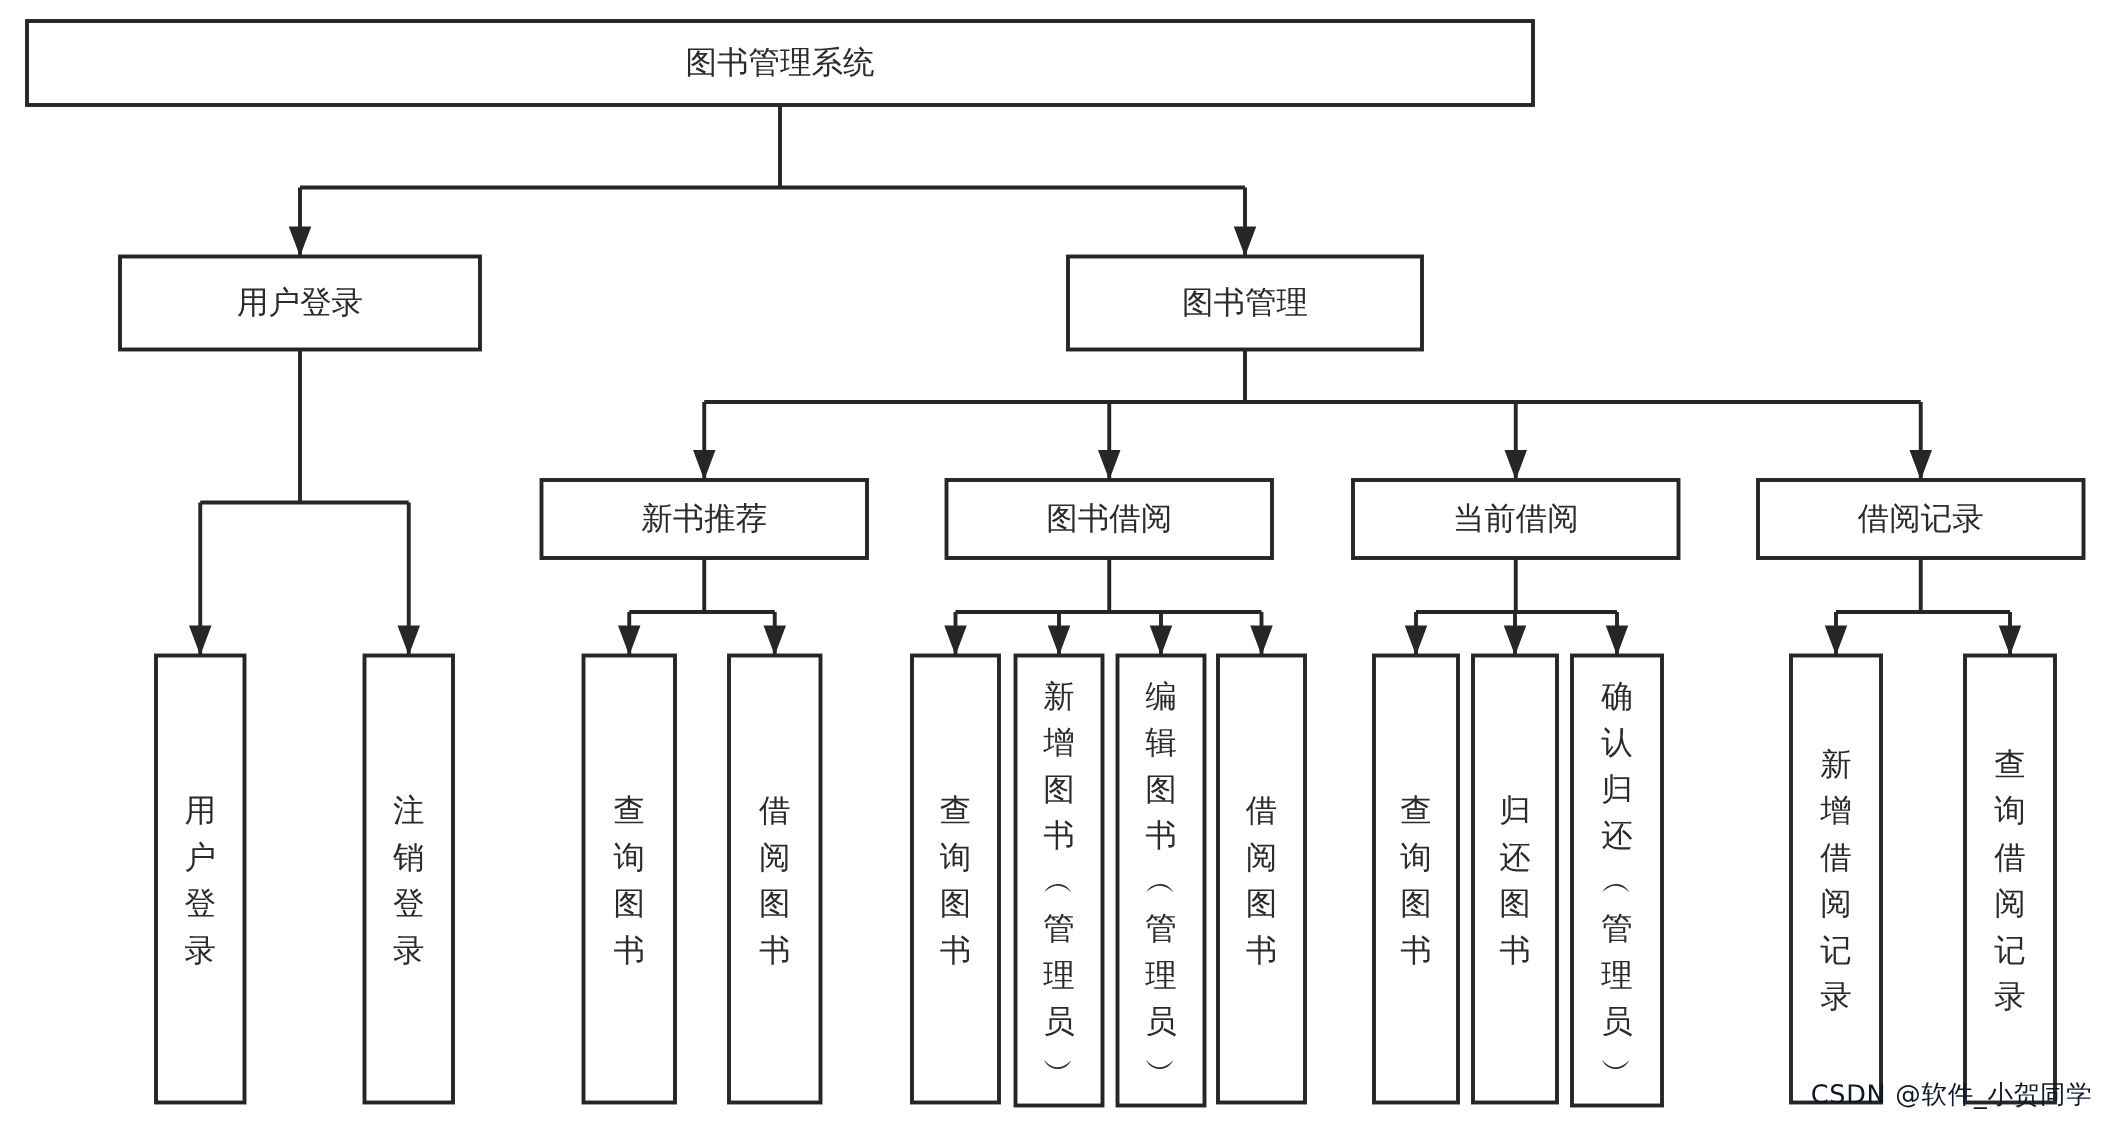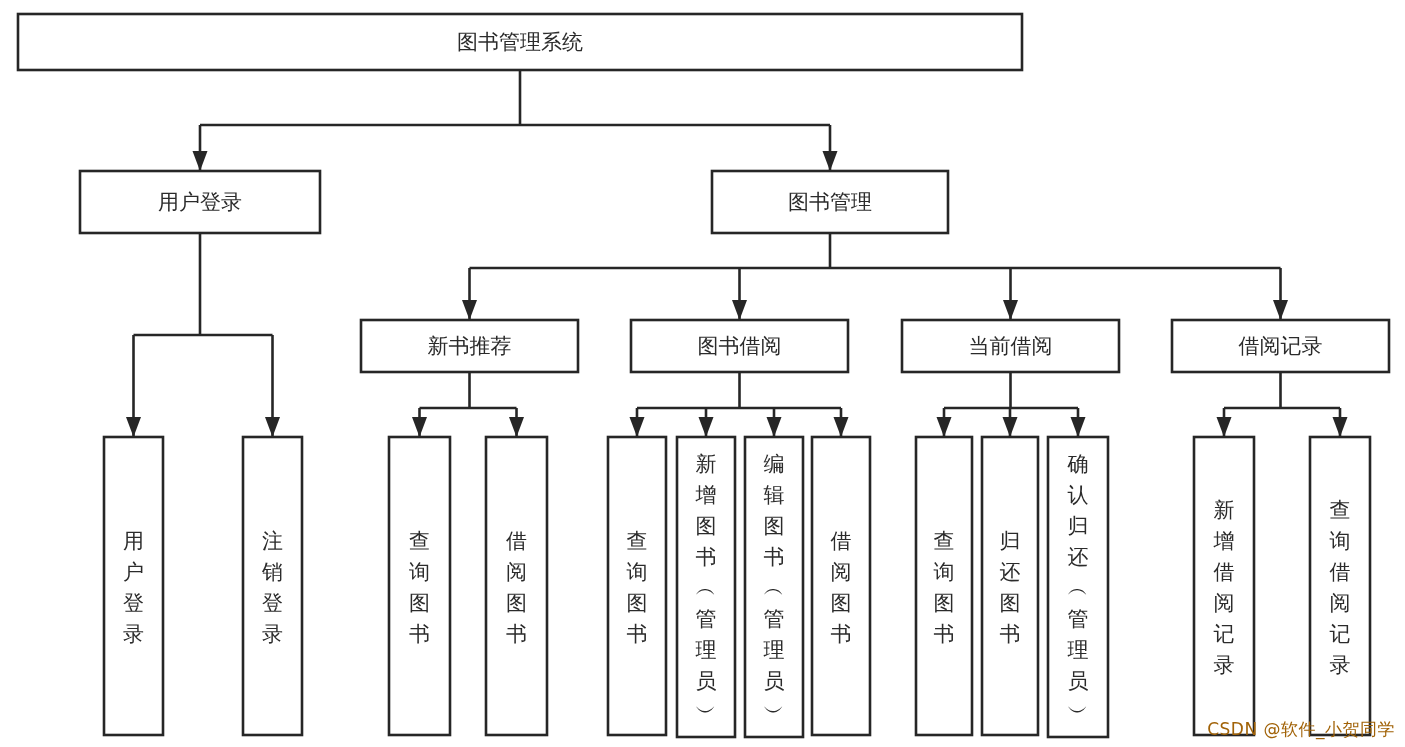--- a/index.html
+++ b/index.html
@@ -55,21 +55,21 @@
     fill: #2b2b2b;
     text-anchor: middle;
     dominant-baseline: middle;
   }
   .watermark {
     position: absolute;
     right: 10px;
     bottom: 6px;
     font-family: "DejaVu Sans", "Liberation Sans", sans-serif;
     font-size: 17px;
-    color: #a16207;
+    color: #0f172a;
     letter-spacing: 0.5px;
     white-space: nowrap;
     user-select: none;
   }
 </style>
 </head>
 <body>
 
 <div id="diagram-root">
 

